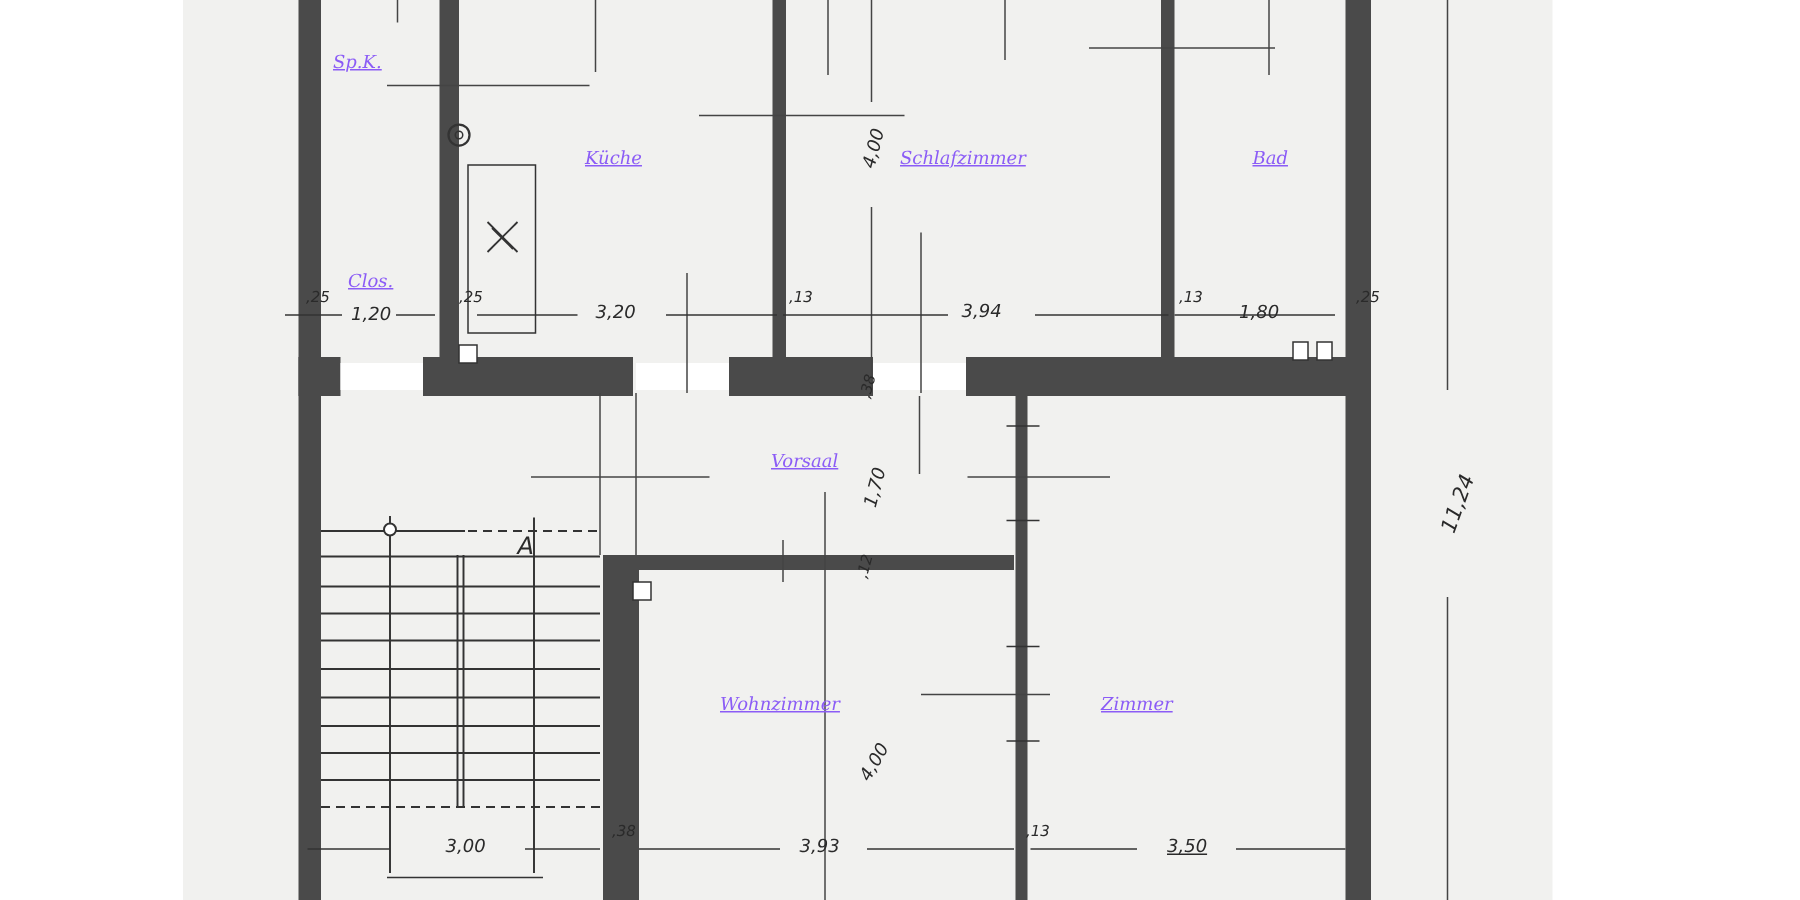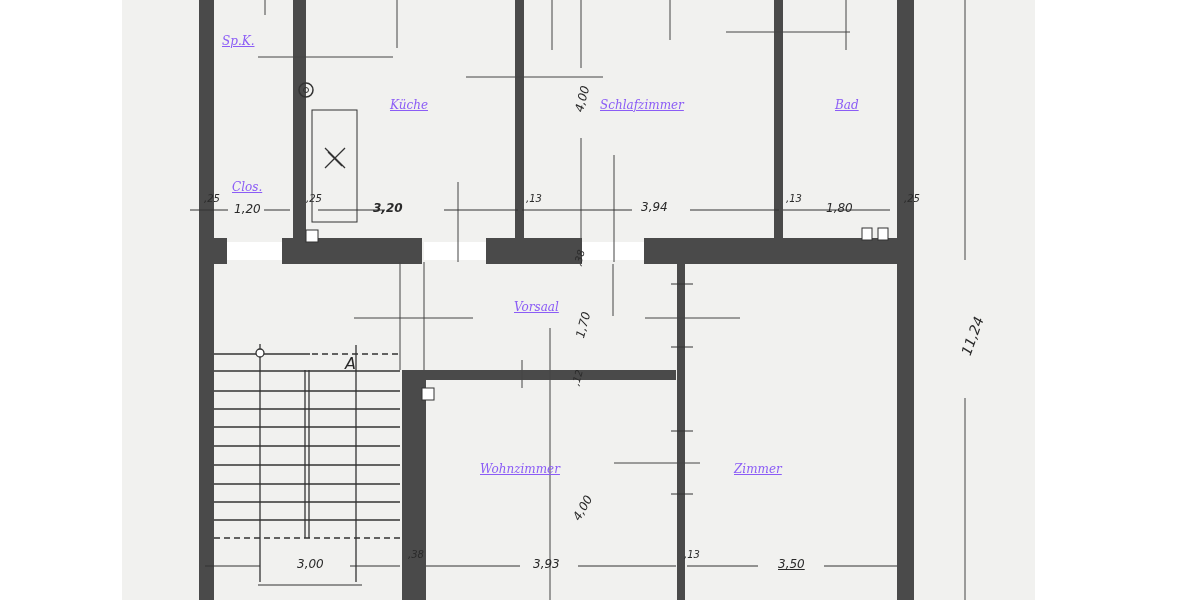--- a/index.html
+++ b/index.html
@@ -138,21 +138,21 @@
 <span class="lbl" style="left:600px;top:98px;">Schlafzimmer</span>
 <span class="lbl" style="left:808px;top:98px;margin-left:27px;">Bad</span>
 <span class="lbl" style="left:232px;top:180px;">Clos.</span>
 <span class="lbl" style="left:490px;top:300px;margin-left:24px;">Vorsaal</span>
 <span class="lbl" style="left:480px;top:462px;">Wohnzimmer</span>
 <span class="lbl" style="left:734px;top:462px;">Zimmer</span>
 
 <span class="dim small" style="left:204px;top:193px;">,25</span>
 <span class="dim" style="left:234px;top:202px;">1,20</span>
 <span class="dim small" style="left:306px;top:193px;">,25</span>
-<span class="dim" style="left:373px;top:201px;font-weight:bold;">3,20</span>
+<span class="dim" style="left:397px;top:201px;">3,20</span>
 <span class="dim small" style="left:526px;top:193px;">,13</span>
 <span class="dim" style="left:641px;top:200px;">3,94</span>
 <span class="dim small" style="left:786px;top:193px;">,13</span>
 <span class="dim" style="left:826px;top:201px;">1,80</span>
 <span class="dim small" style="left:904px;top:193px;">,25</span>
 
 <span class="dim rot" style="left:572px;top:110px;transform:rotate(-75deg);">4,00</span>
 <span class="dim small rot" style="left:572px;top:264px;transform:rotate(-75deg);">,38</span>
 <span class="dim rot" style="left:573px;top:336px;transform:rotate(-75deg);">1,70</span>
 <span class="dim small rot" style="left:570px;top:384px;transform:rotate(-75deg);">,12</span>

